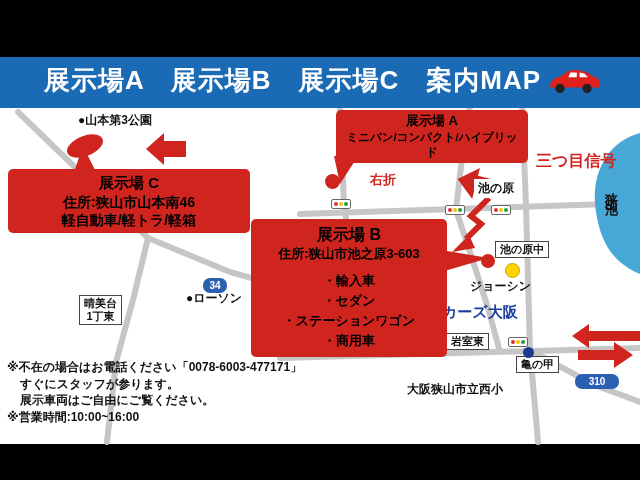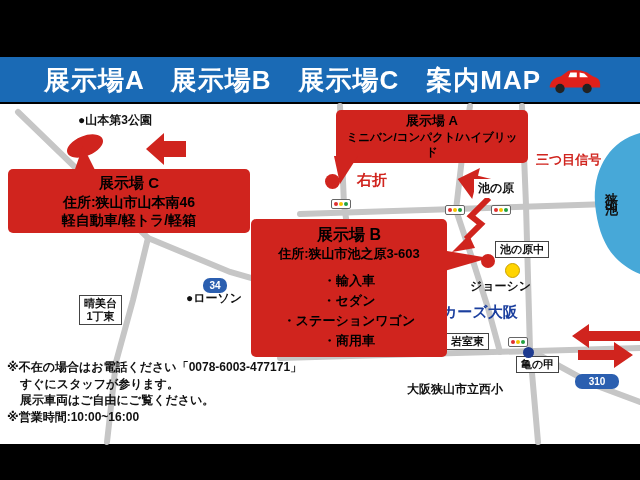--- a/index.html
+++ b/index.html
@@ -1,20 +1,20 @@
 <!DOCTYPE html>
 <html><head>
 <meta charset="utf-8">
 <style>
   html,body{margin:0;padding:0;background:#000;}
   #root{position:relative;width:640px;height:480px;background:#000;overflow:hidden;
         font-family:"Liberation Sans","DejaVu Sans",sans-serif;}
   .abs{position:absolute;}
   
-  .header{left:0;top:57px;width:640px;height:45px;background:#1a6ab5;z-index:5;}
+  .header{left:0;top:57px;width:640px;height:51px;background:#1a6ab5;z-index:5;}
   .header-title{left:44px;top:0;height:47px;line-height:47px;color:#fff;font-size:26px;
                 font-weight:bold;letter-spacing:1px;white-space:nowrap;}
   .car-icon{left:546px;top:67px;width:56px;height:28px;}
   
   .map-bg{left:0;top:104px;width:640px;height:340px;background:#fff;z-index:1;}
   .gfx{left:0;top:0;width:640px;height:480px;z-index:2;pointer-events:none;}
   
   .lbl{z-index:3;font-size:12px;font-weight:bold;color:#111;white-space:nowrap;}
   .red-lbl{color:#d0241e;}
   .boxed{background:#fff;border:1px solid #444;padding:1px 4px;font-size:11px;line-height:1.2;text-align:center;}
@@ -71,23 +71,23 @@
       <polygon points="186,141 164,141 164,133 146,149 164,165 164,157 186,157"></polygon>
       <polygon points="500,176 476,176 476,168 457,184 476,200 476,192 500,192" transform="rotate(14 478 184)"></polygon>
       <path d="M 489 198 L 471 216 L 481 224 L 466 239" stroke="#d0241e" stroke-width="6" fill="none"></path>
       <polygon points="452,252 469,235 475,248"></polygon>
       <polygon points="640,331 589,331 589,324 572,336 589,348 589,341 640,341"></polygon>
       <polygon points="578,350 614,350 614,342 633,355 614,368 614,360 578,360"></polygon>
     </g>
   </svg>
 
   <div class="abs lbl" style="left:78px;top:112px;">●山本第3公園</div>
-  <div class="abs lbl red-lbl" style="left:536px;top:151px;font-size:13px;">三つ目信号</div>
+  <div class="abs lbl red-lbl" style="left:536px;top:151px;font-size:16px;">三つ目信号</div>
   <div class="abs lbl plainbox" style="left:474px;top:179px;z-index:3;">池の原</div>
-  <div class="abs lbl red-lbl" style="left:357px;top:171px;font-size:15px;text-align:center;">右折</div>
+  <div class="abs lbl red-lbl" style="left:370px;top:171px;font-size:13px;text-align:center;">右折</div>
   <div class="abs lbl vertical" style="left:602px;top:182px;">狭山池</div>
   <div class="abs lbl boxed" style="left:495px;top:241px;">池の原中</div>
   <div class="abs lbl" style="left:470px;top:278px;">ジョーシン</div>
   <div class="abs lbl" style="left:186px;top:290px;">●ローソン</div>
   <div class="abs lbl boxed" style="left:79px;top:295px;">
     <div>晴美台</div>
     <div>1丁東</div>
   </div>
   <div class="abs lbl cars" style="left:442px;top:303px;">カーズ大阪</div>
   <div class="abs lbl" style="left:328px;top:343px;">大阪狭山郵便局</div>

